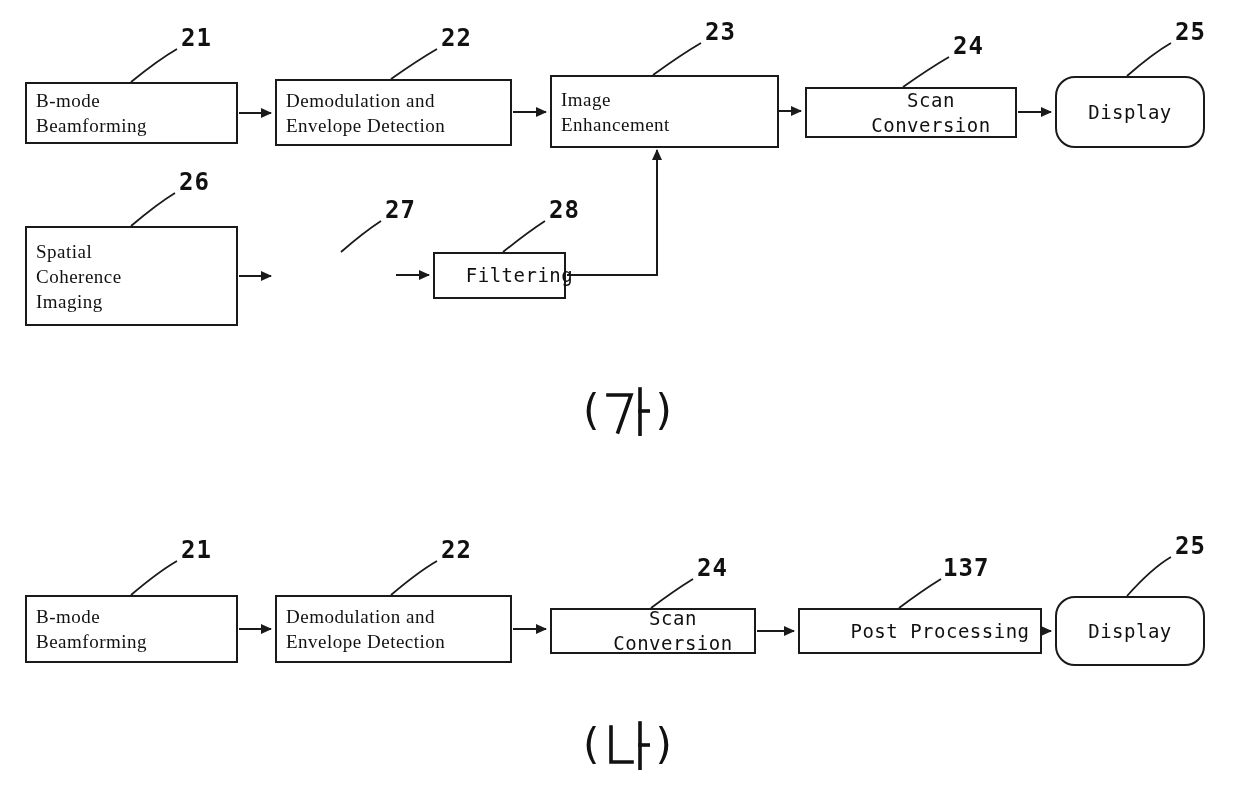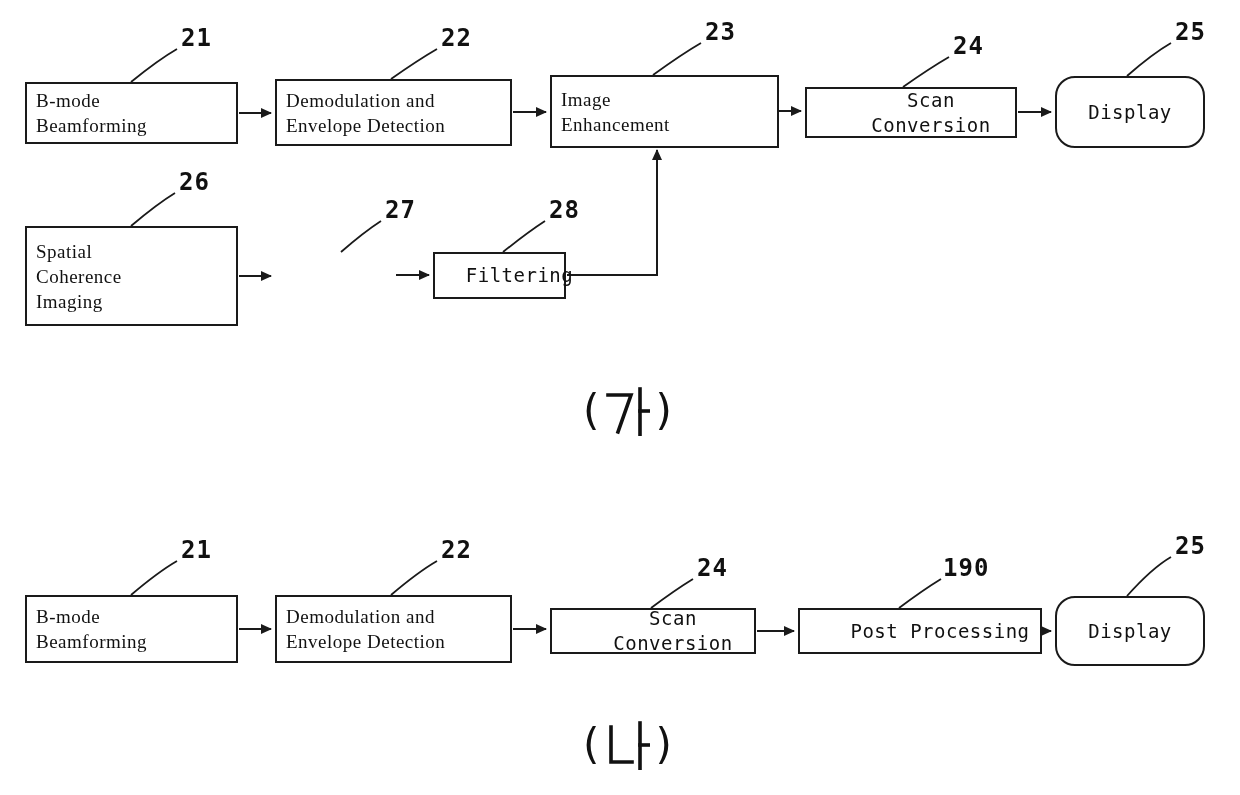--- a/index.html
+++ b/index.html
@@ -102,21 +102,21 @@
 Beamforming</div>
   <div class="box left" style="left:275px; top:595px; width:237px; height:68px;">Demodulation and
 Envelope Detection</div>
   <div class="box center" style="left:550px; top:608px; width:206px; height:46px;">Scan Conversion</div>
   <div class="box center" style="left:798px; top:608px; width:244px; height:46px;">Post Processing</div>
   <div class="box rounded" style="left:1055px; top:596px; width:150px; height:70px;">Display</div>
 
   <div class="ref" style="left:181px;  top:536px;">21</div>
   <div class="ref" style="left:441px;  top:536px;">22</div>
   <div class="ref" style="left:697px;  top:554px;">24</div>
-  <div class="ref" style="left:943px;  top:554px;">190</div>
+  <div class="ref" style="left:943px;  top:554px;">137</div>
   <div class="ref" style="left:1175px; top:532px;">25</div>
 
   <div class="caption" style="left:583px; top:720px;">
     <span class="paren">(</span>
     <span class="sr-only">나</span>
     <svg class="glyph-svg" width="46" height="50" viewBox="0 0 46 50">
       <g stroke="#111" stroke-width="3.6" fill="none" stroke-linecap="square">
         <path d="M7 7 V42 H28"></path>
         <path d="M36 3 V49"></path>
         <path d="M36 25 H45"></path>

